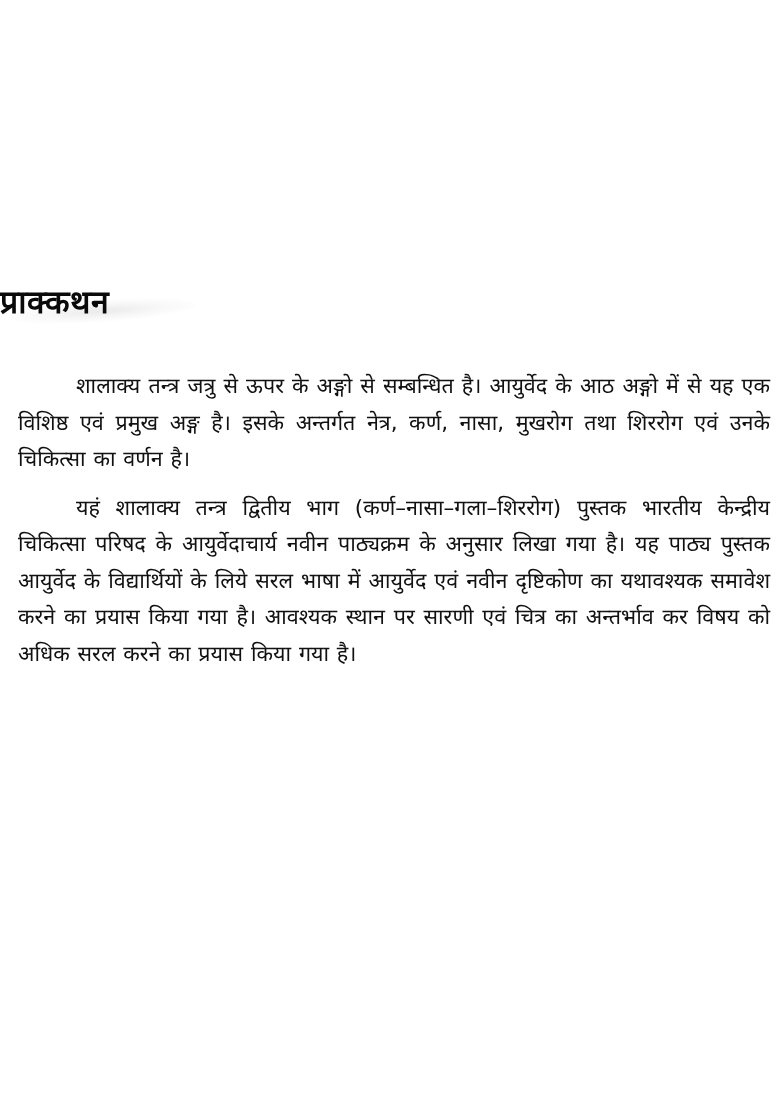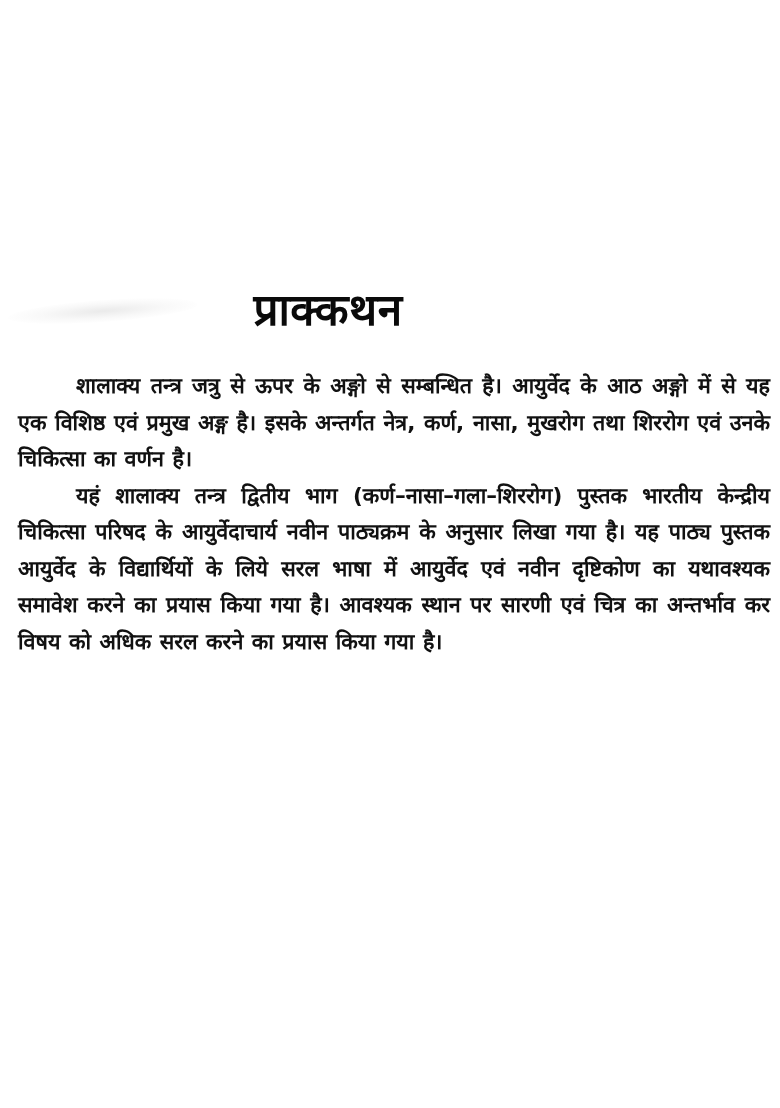--- a/index.html
+++ b/index.html
@@ -30,45 +30,44 @@
       height: 22px;
       border-radius: 50%;
       background: radial-gradient(ellipse at center, rgba(180,180,180,0.28) 0%, rgba(200,200,200,0.12) 45%, rgba(255,255,255,0) 75%);
       transform: rotate(-4deg);
     }
     .title {
       position: absolute;
       left: 0;
       top: 256px;
       width: 656px;
-      text-align: center;
-      font-size: 44px;
+      text-align: left;
+      font-size: 32px;
       font-weight: bold;
       line-height: 50px;
       letter-spacing: 0.5px;
       color: #0a0a0a;
     }
     .body-text {
       position: absolute;
       left: 18px;
       top: 368px;
       width: 752px;
     }
     .para {
       margin: 0 0 0 0;
       font-size: 21.5px;
       line-height: 36.5px;
       text-align: justify;
       text-align-last: left;
       text-indent: 58px;
       word-spacing: 1px;
-      font-weight: bold;
     }
     .para + .para {
-      margin-top: 0;
+      margin-top: 12px;
     }
   </style>
 </head>
 <body>
 
 <div class="page">
   <div class="scan-smudge"></div>
 
   <h1 class="title">प्राक्कथन</h1>
 

